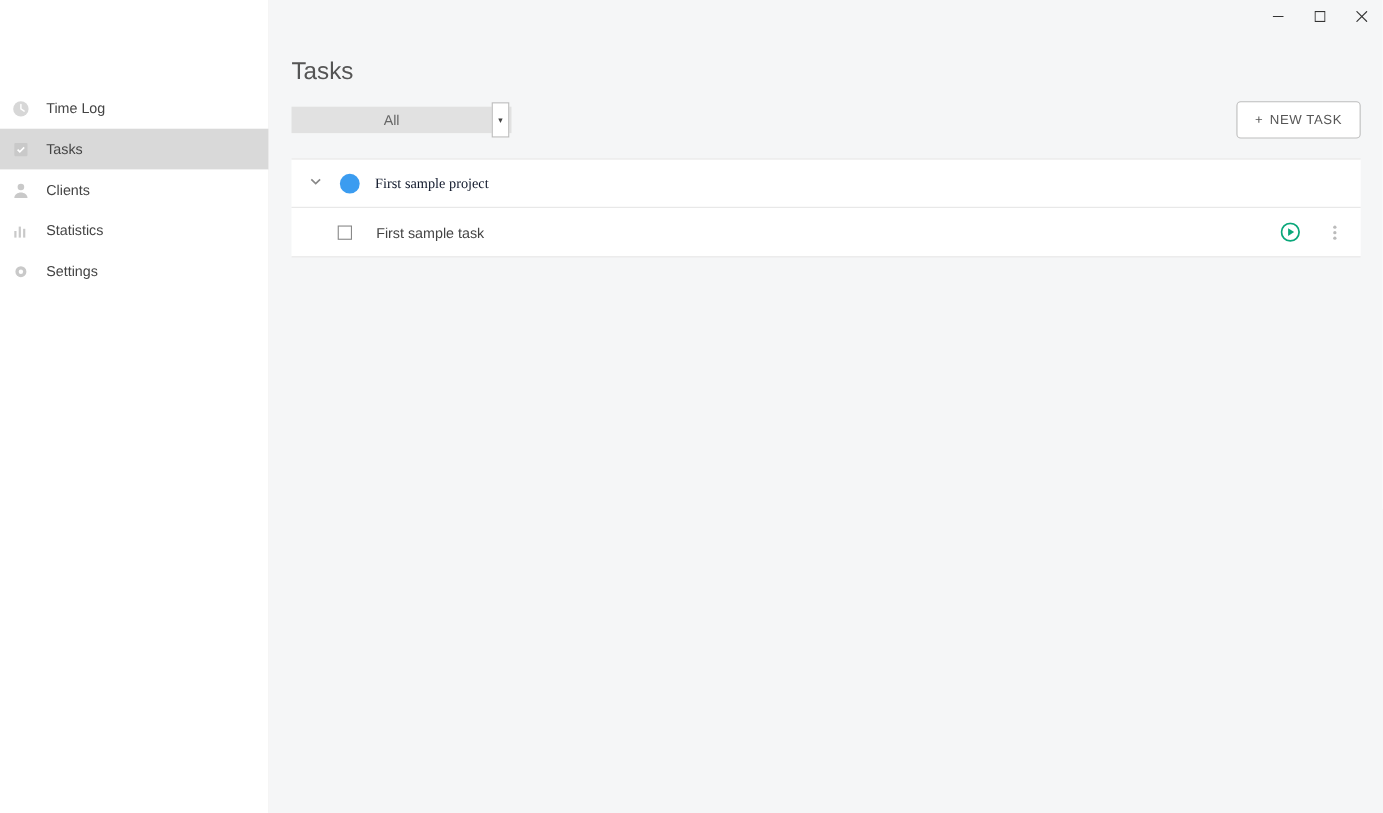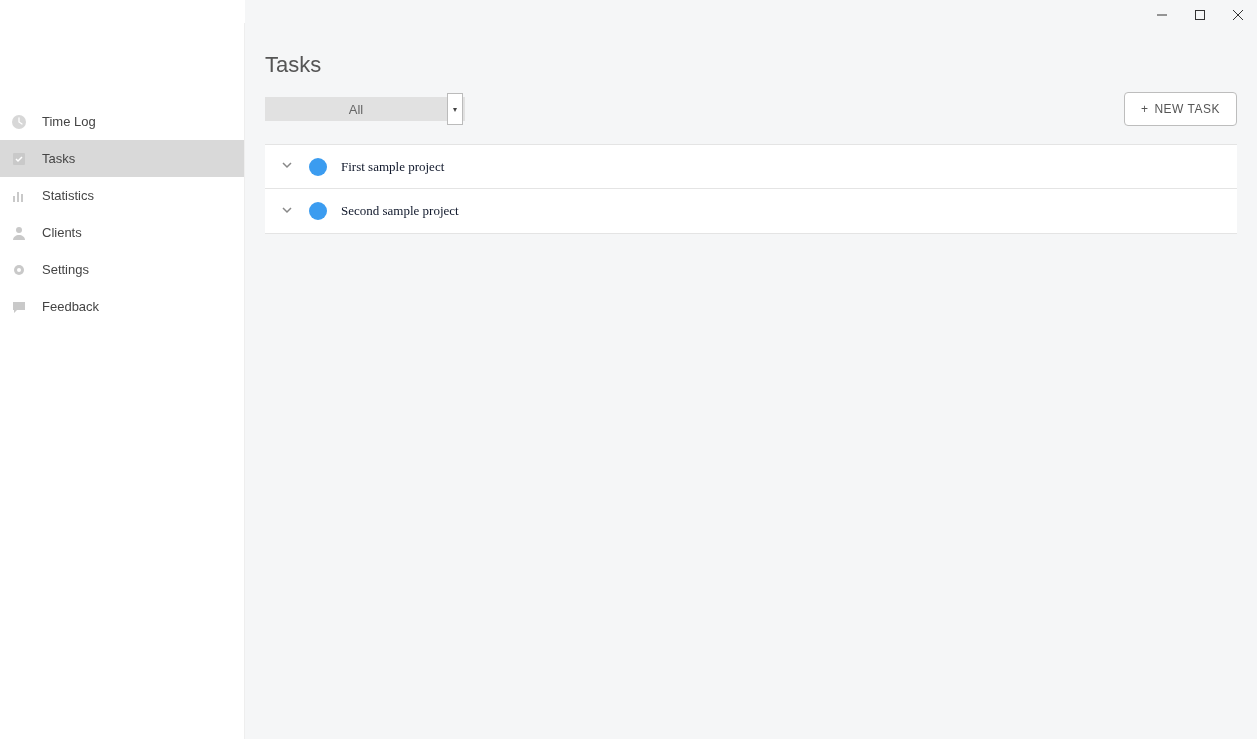--- a/index.html
+++ b/index.html
@@ -13,21 +13,20 @@
     overflow: hidden;
     display: flex;
   }
 
   
   .sidebar {
     width: 245px;
     background: #fff;
     border-right: 1px solid #eee;
     padding-top: 80px;
-    margin-top: 23px;
   }
   .sidebar-item {
     display: flex;
     align-items: center;
     height: 37px;
     padding: 0 10px 0 8px;
     cursor: pointer;
     color: #555;
   }
   .sidebar-item.active {
@@ -224,56 +223,48 @@
           <path d="M5 8l2 2 4-4" stroke="#fff" stroke-width="1.5" fill="none"></path>
         </svg>
     </span>
     <span class="sidebar-label">Tasks</span>
   </div>
 
 
   <div class="sidebar-item">
     <span class="sidebar-icon">
       <svg width="16" height="16" viewBox="0 0 16 16">
+          <circle cx="8" cy="5" r="3" fill="#c9c9c9"></circle>
+          <path d="M2 15c0-3 3-5 6-5s6 2 6 5" fill="#c9c9c9"></path>
+        </svg>
+    </span>
+    <span class="sidebar-label">Clients</span>
+  </div>
+
+  <div class="sidebar-item">
+    <span class="sidebar-icon">
+      <svg width="16" height="16" viewBox="0 0 16 16">
           <rect x="2" y="8" width="2" height="6" fill="#c9c9c9"></rect>
           <rect x="6" y="4" width="2" height="10" fill="#c9c9c9"></rect>
           <rect x="10" y="6" width="2" height="8" fill="#c9c9c9"></rect>
         </svg>
     </span>
     <span class="sidebar-label">Statistics</span>
   </div>
 
   <div class="sidebar-item">
     <span class="sidebar-icon">
       <svg width="16" height="16" viewBox="0 0 16 16">
-          <circle cx="8" cy="5" r="3" fill="#c9c9c9"></circle>
-          <path d="M2 15c0-3 3-5 6-5s6 2 6 5" fill="#c9c9c9"></path>
-        </svg>
-    </span>
-    <span class="sidebar-label">Clients</span>
-  </div>
-
-  <div class="sidebar-item">
-    <span class="sidebar-icon">
-      <svg width="16" height="16" viewBox="0 0 16 16">
           <circle cx="8" cy="8" r="5" fill="#c9c9c9"></circle>
           <circle cx="8" cy="8" r="2" fill="#fff"></circle>
         </svg>
     </span>
     <span class="sidebar-label">Settings</span>
   </div>
 
-  <div class="sidebar-item">
-    <span class="sidebar-icon">
-      <svg width="16" height="16" viewBox="0 0 16 16">
-          <path d="M2 3h12v8H6l-3 3V11H2z" fill="#c9c9c9"></path>
-        </svg>
-    </span>
-    <span class="sidebar-label">Feedback</span>
-  </div>
 
 </div>
 
 <div class="main">
 
   <div class="window-controls">
     <div class="win-btn">
       <svg width="10" height="10" viewBox="0 0 10 10">
           <line x1="0" y1="5" x2="10" y2="5" stroke="#333" stroke-width="1"></line>
         </svg>
@@ -311,27 +302,35 @@
     <div class="row project-row">
       <span class="chev">
         <svg width="12" height="12" viewBox="0 0 12 12">
             <path d="M2 4l4 4 4-4" fill="none" stroke="#888" stroke-width="1.5"></path>
           </svg>
       </span>
       <span class="color-dot" style="background:#3b9cf0"></span>
       <span class="proj-name">First sample project</span>
     </div>
 
-
-
-    <div class="row project-row" style="border-top:none">
-      <span class="chev">
-        <svg width="12" height="12" viewBox="0 0 12 12">
-            <path d="M2 4l4 4 4-4" fill="none" stroke="#888" stroke-width="1.5"></path>
-          </svg>
+    <div class="row">
+      <span class="checkbox"></span>
+      <span class="task-name">First sample task</span>
+      <span class="row-actions">
+        <span class="play-btn">
+          <svg width="18" height="18" viewBox="0 0 18 18">
+              <circle cx="9" cy="9" r="8" fill="none" stroke="#0aa77a" stroke-width="1.6"></circle>
+              <path d="M7 5.5v7l5.5-3.5z" fill="#0aa77a"></path>
+            </svg>
+        </span>
+        <span class="more-btn">
+            <span></span>
+            <span></span>
+            <span></span>
+          </span>
       </span>
-      <span class="color-dot" style="background:#3b9cf0"></span>
-      <span class="proj-name">Second sample project</span>
-    </div>
+    </div>
+
+
 
 
   </div>
 </div>
 
 </body></html>

